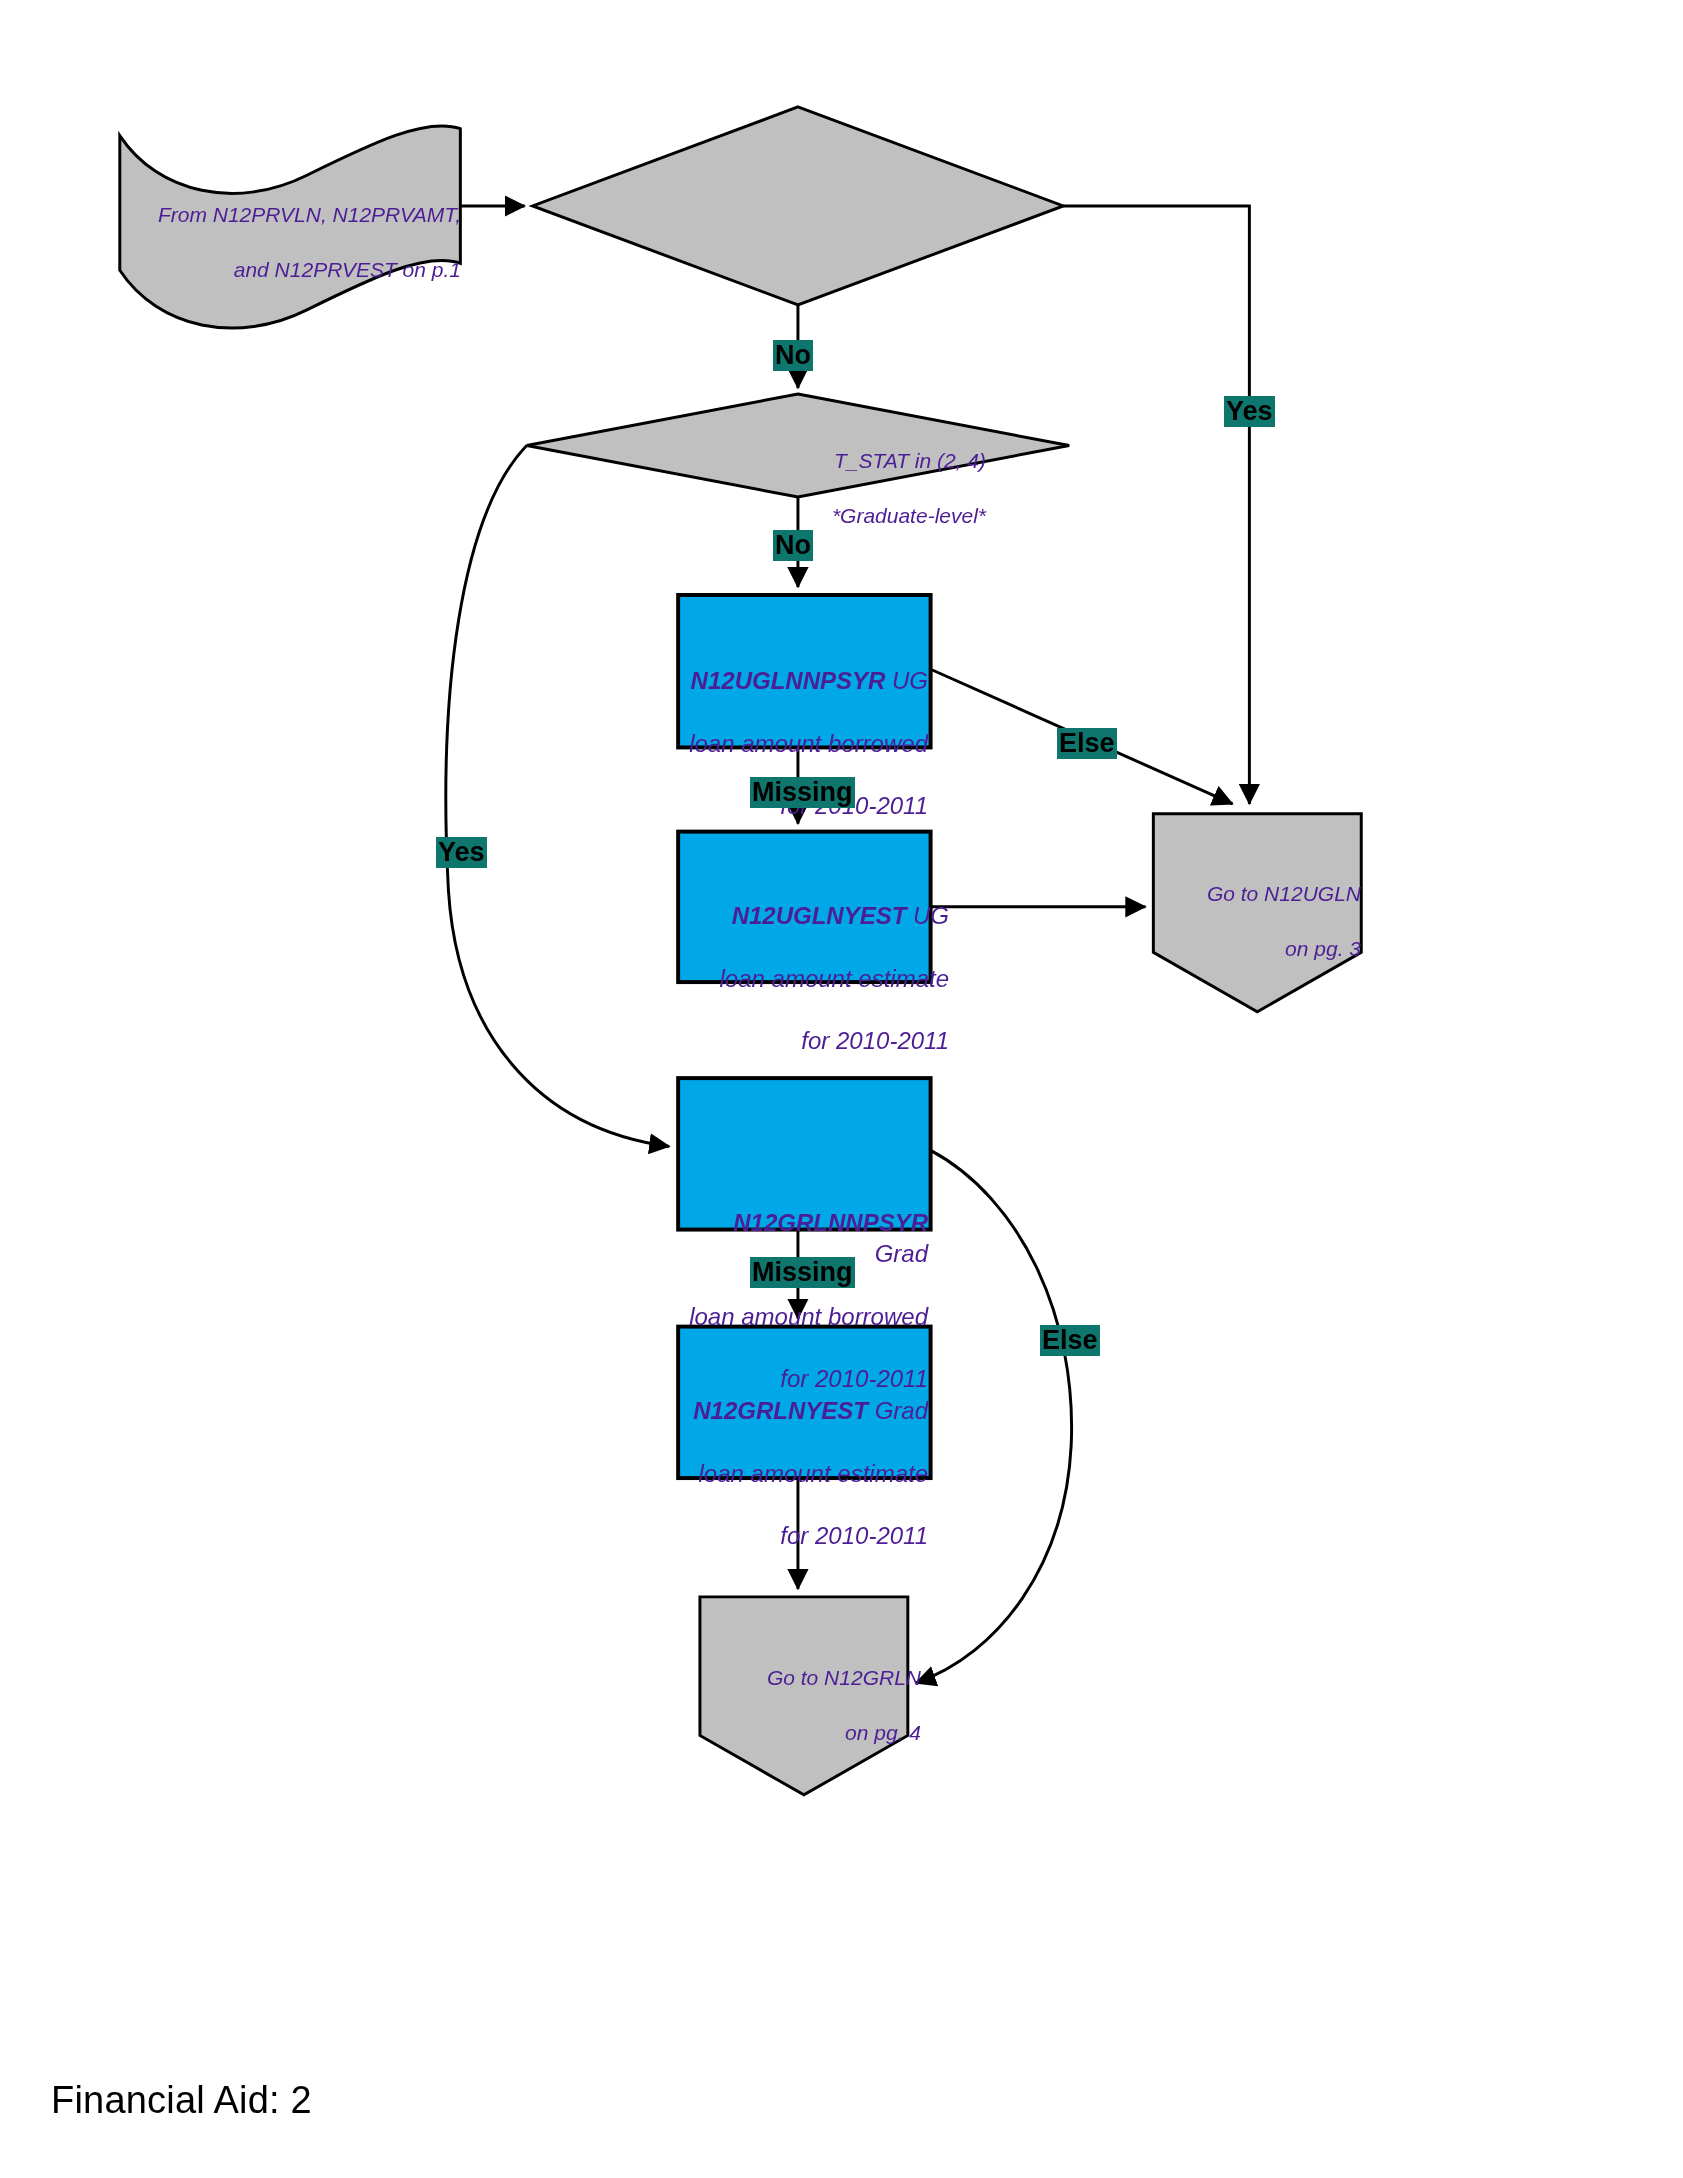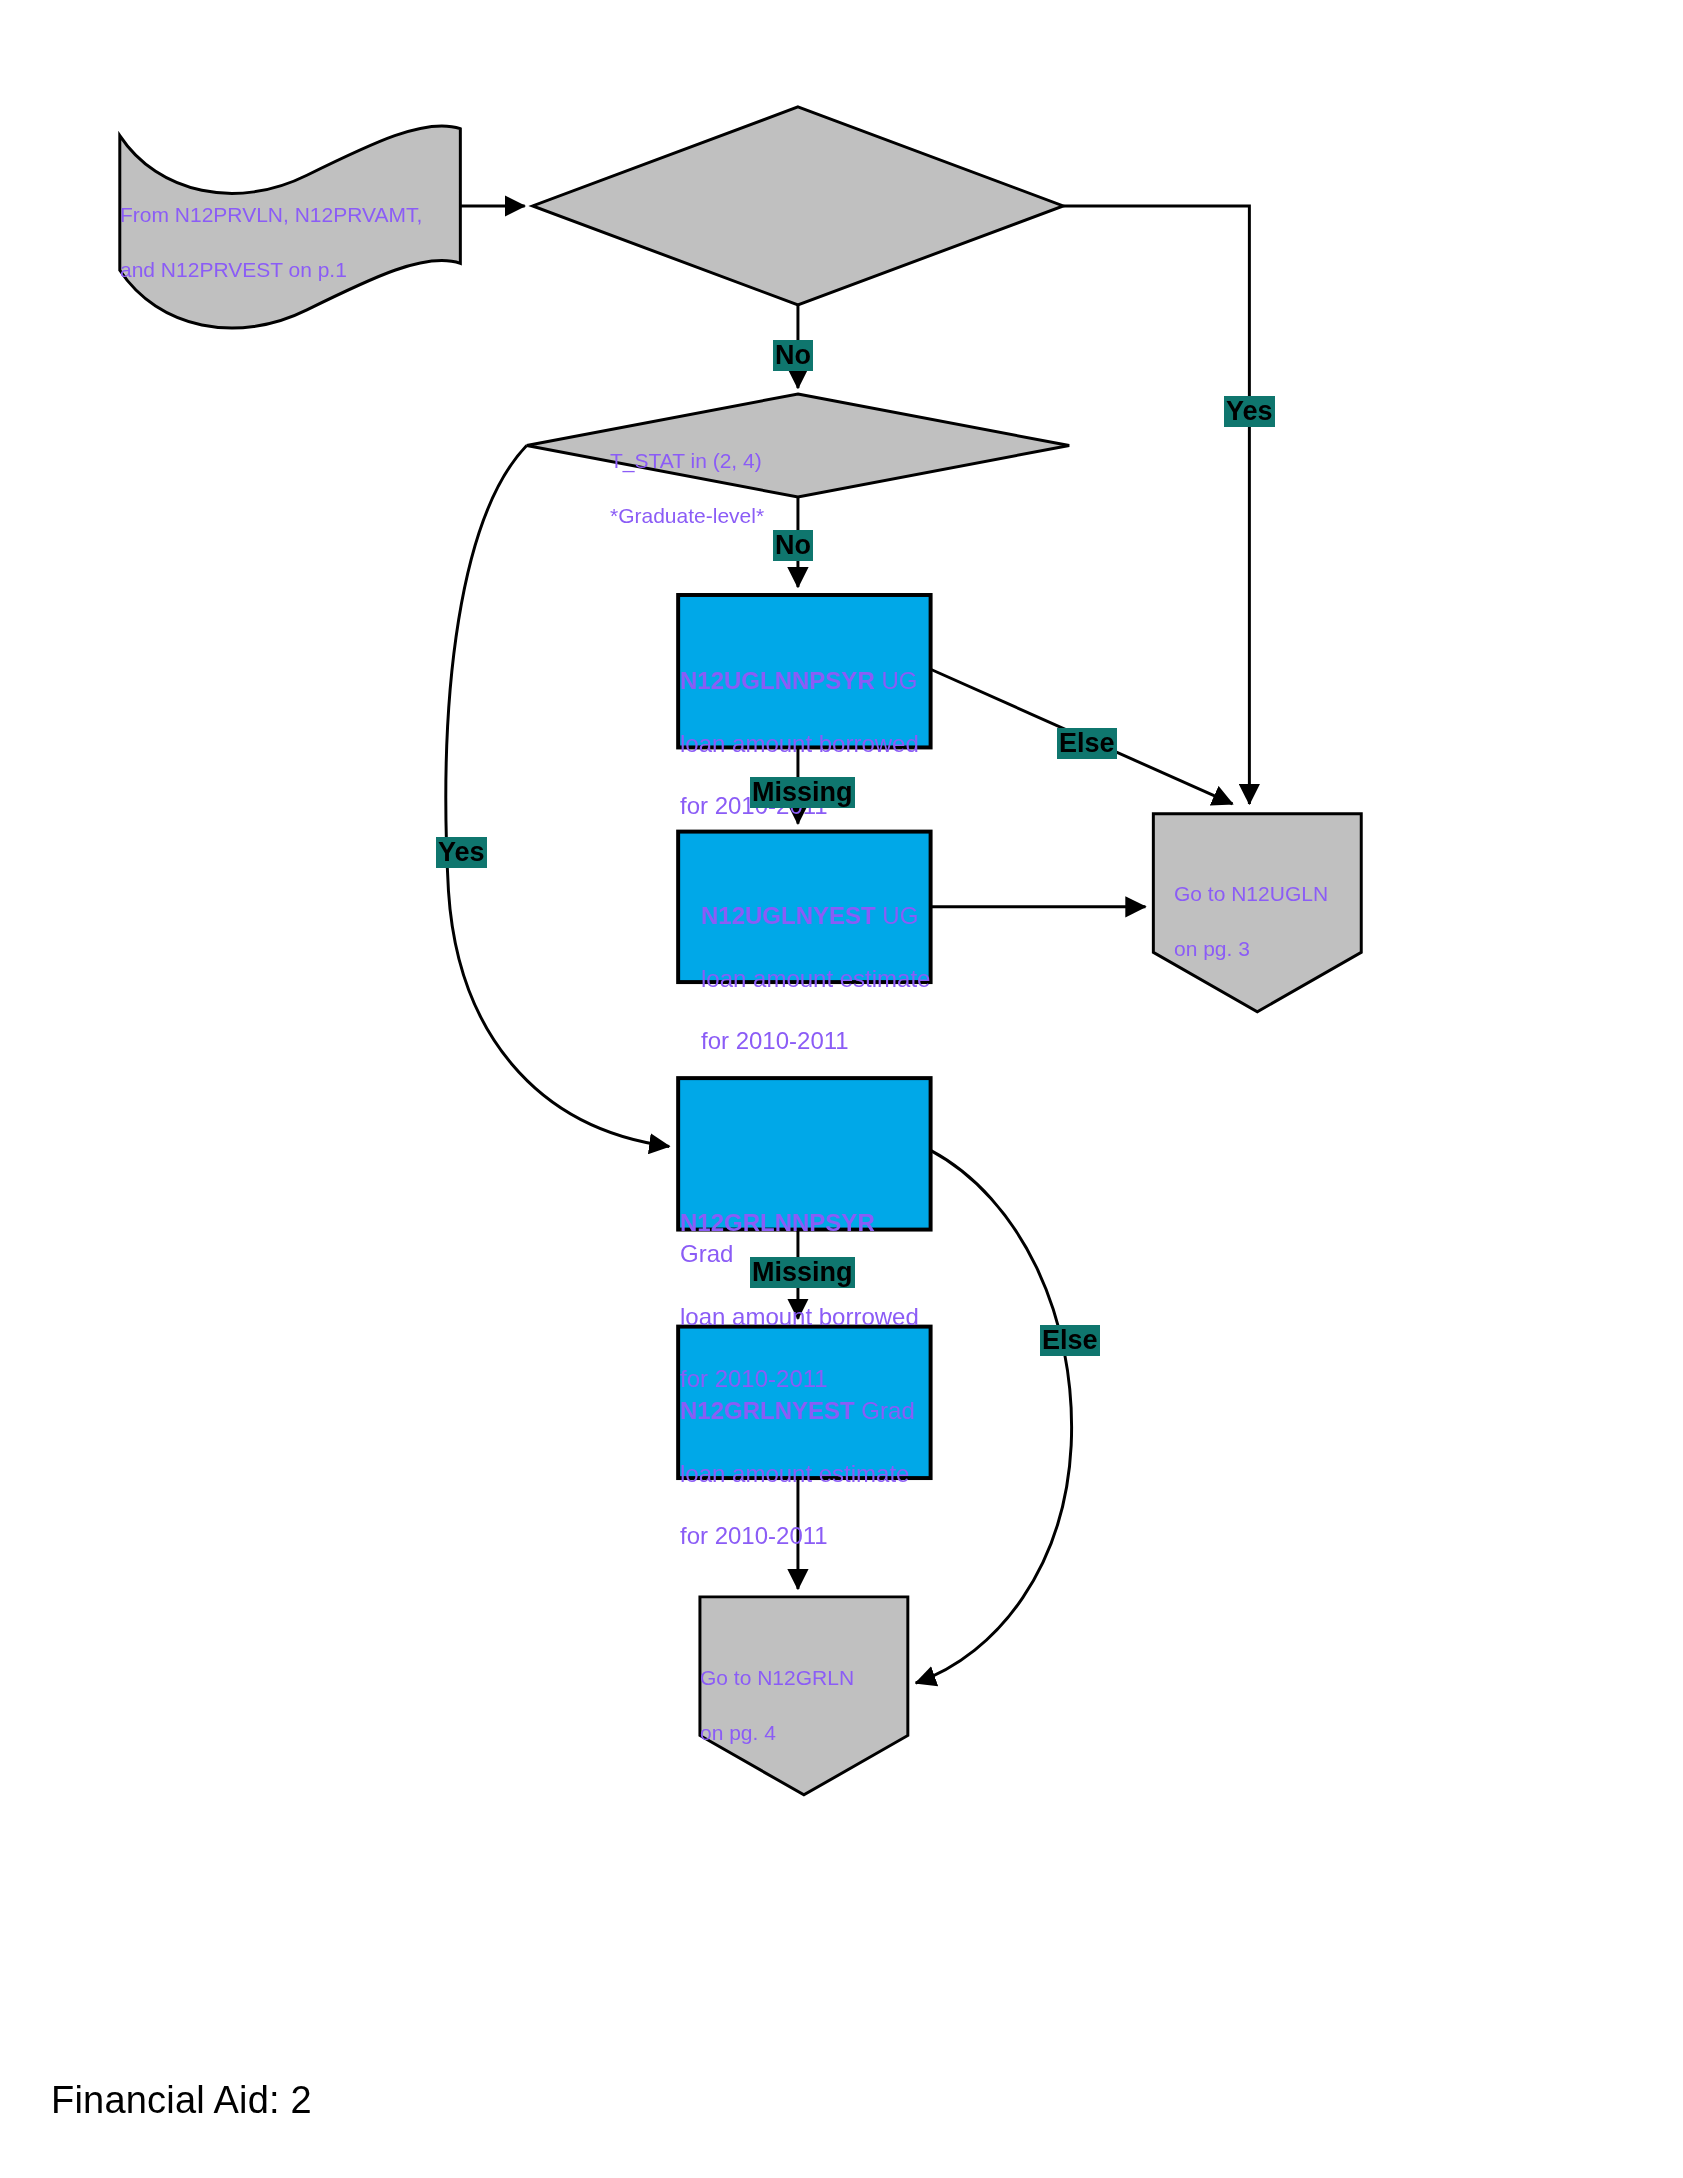--- a/index.html
+++ b/index.html
@@ -22,25 +22,26 @@
   }
   svg.flow-canvas {
     position: absolute;
     top: 0;
     left: 0;
     width: 1683px;
     height: 2178px;
   }
   .node-text {
     position: absolute;
-    text-align: left;
-    color: #8b5cf6;
+    text-align: right;
+    color: #4c1d95;
     line-height: 1.30;
     white-space: pre-line;
     pointer-events: none;
+    font-style: italic;
   }
   .shape-text {
     font-size: 21px;
   }
   .proc-text {
     font-size: 24px;
   }
   .proc-text .varname {
     font-weight: bold;
   }
@@ -153,21 +154,21 @@
     <div>loan amount borrowed</div>
     <div>for 2010-2011</div>
   </div>
 
   <div class="node-text proc-text" style="left:680px; top:1364px; width:248px;">
     <div><span class="varname">N12GRLNYEST</span><span> Grad</span></div>
     <div>loan amount estimate</div>
     <div>for 2010-2011</div>
   </div>
 
-  <div class="node-text shape-text" style="left:1153px; top:853px; width:208px;padding-left:21px;">
+  <div class="node-text shape-text" style="left:1153px; top:853px; width:208px;">
     <div>Go to N12UGLN</div>
     <div>on pg. 3</div>
   </div>
 
   <div class="node-text shape-text" style="left:700px; top:1637px; width:221px;">
     <div>Go to N12GRLN</div>
     <div>on pg. 4</div>
   </div>
 
   <div class="edge-label" style="left:773px; top:340px;">No</div>

